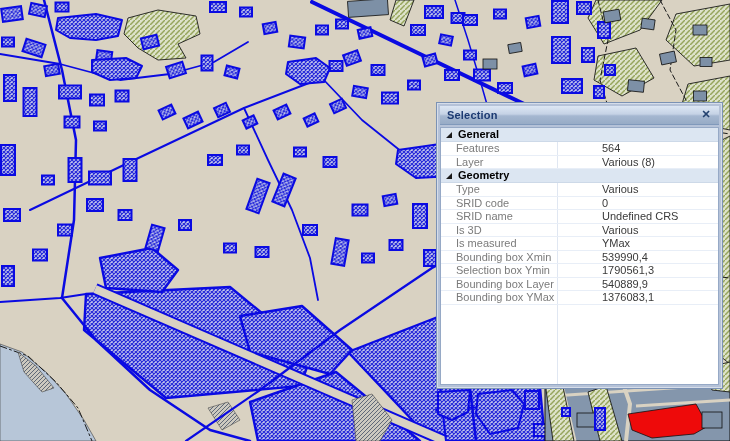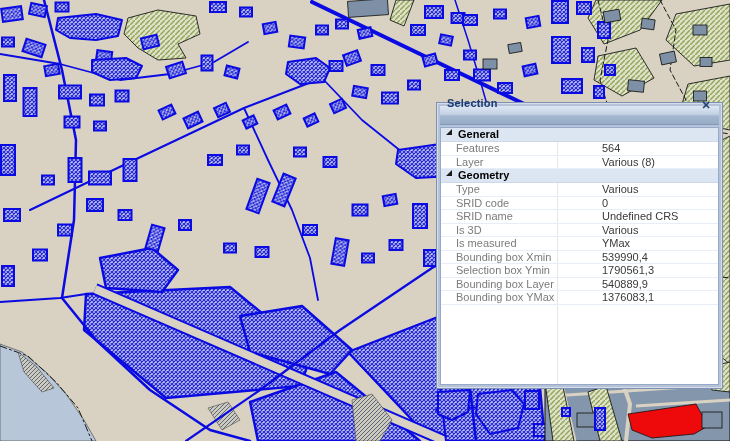--- a/index.html
+++ b/index.html
@@ -16,43 +16,43 @@
     position:absolute;left:436px;top:102px;width:287px;height:287px;
     background:#b5c2d8;
     border:1px solid #7b92b4;
     padding:3px;
     display:flex;flex-direction:column;
     z-index:10;
     box-shadow:0 0 0 1px rgba(255,255,255,.45) inset;
   }
   .titlebar{
     height:19px;flex:0 0 19px;
-    display:flex;align-items:flex-end;
-    padding:0 5px 12px 7px;
+    display:flex;align-items:flex-start;
+    padding:0 5px 4px 7px;
     background:linear-gradient(#dde7f4,#c5d2e5 45%,#a5b7d0 55%,#97abc6);
     border-bottom:1px solid #8099bb;
   }
   .titlebar .title{
     flex:1;font-size:11px;font-weight:bold;color:#1c3a72;
     letter-spacing:.2px;line-height:18px;
   }
   .close-btn{
     width:16px;height:15px;border:0;background:transparent;cursor:default;
     color:#24426f;font-size:11px;font-weight:bold;line-height:14px;
     padding:0;text-align:center;font-family:"Liberation Sans",sans-serif;
   }
   .grid-wrap{
     flex:1;margin-top:2px;background:#ffffff;
     border:1px solid #96a9c6;
     display:flex;flex-direction:column;
     overflow:hidden;
     font-size:11px;
   }
   .cat-row{
-    flex:0 0 13.4px;display:flex;align-items:flex-start;
+    flex:0 0 13.4px;display:flex;align-items:flex-end;
     background:#dce6f2;border-bottom:1px solid #cdd9e8;
     font-weight:bold;color:#000;line-height:13px;
     padding-left:4px;
   }
   .cat-row .tri{
     width:0;height:0;margin:1px 6px 3px 1px;
     border-left:6px solid transparent;border-bottom:6px solid #1a1a1a;
   }
   .prop-row{
     flex:0 0 13.4px;display:flex;

